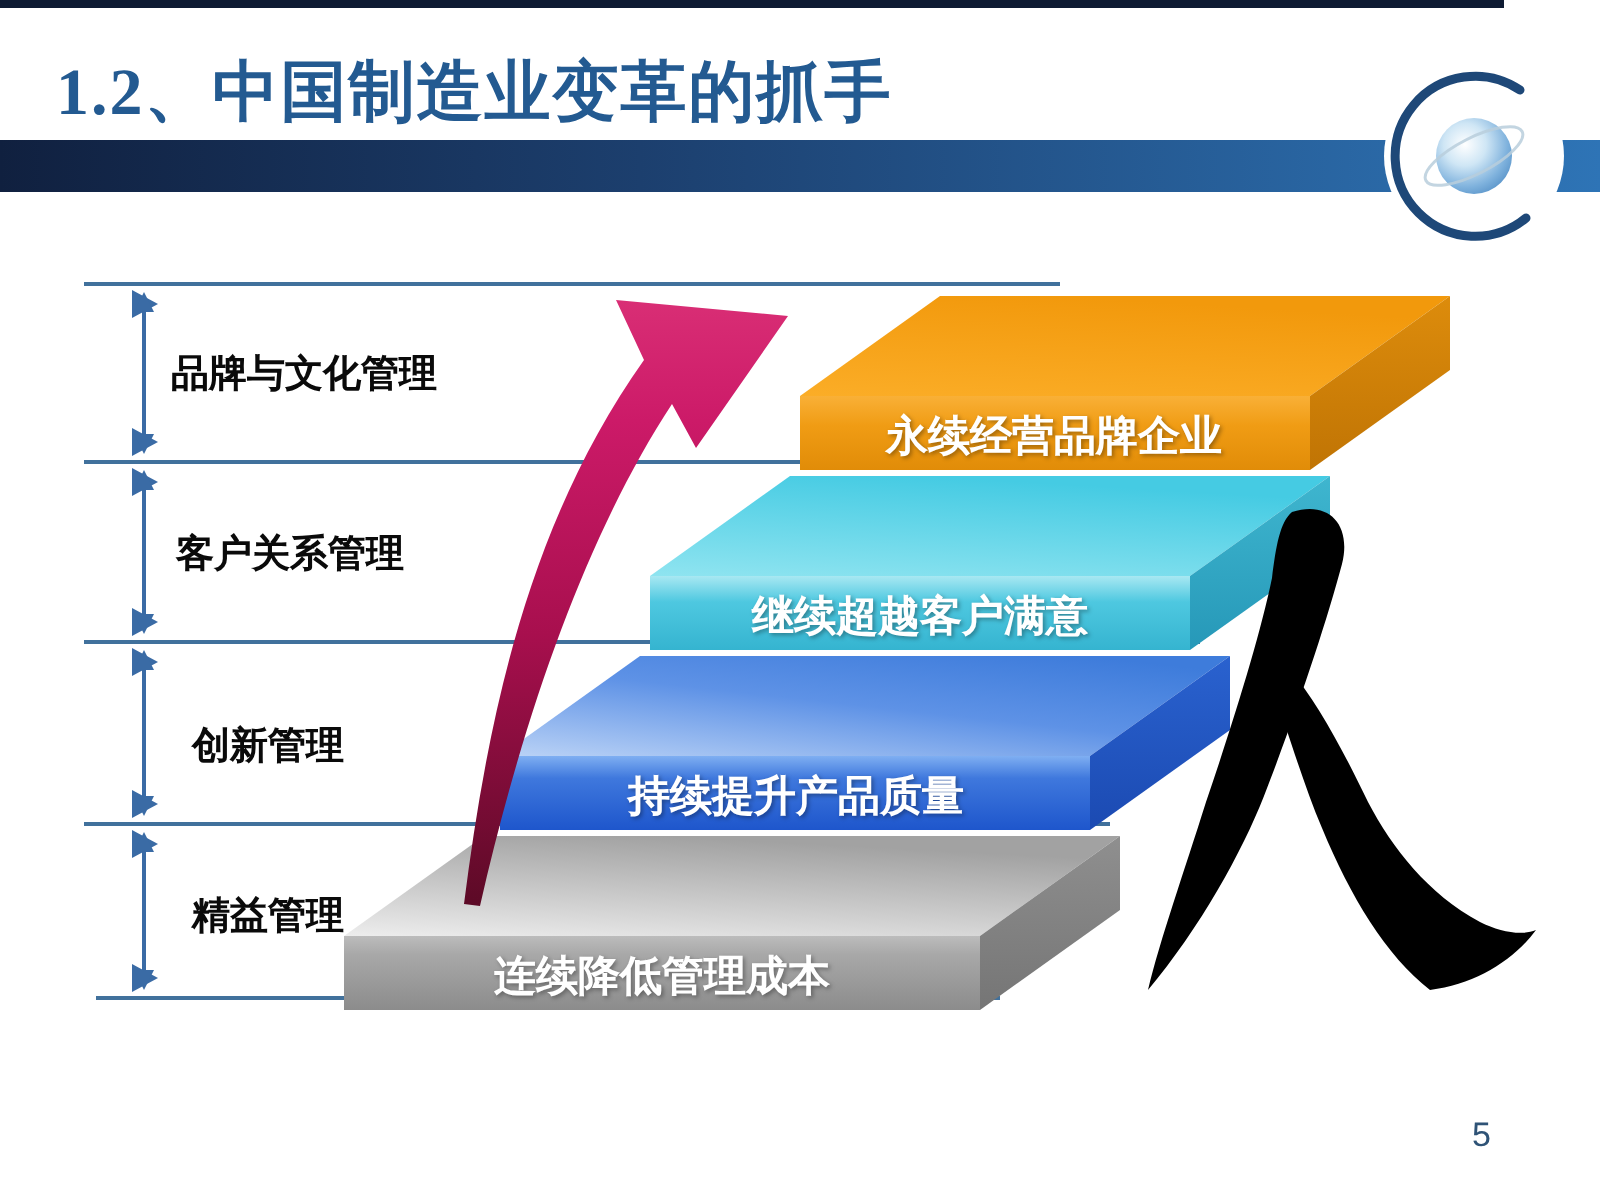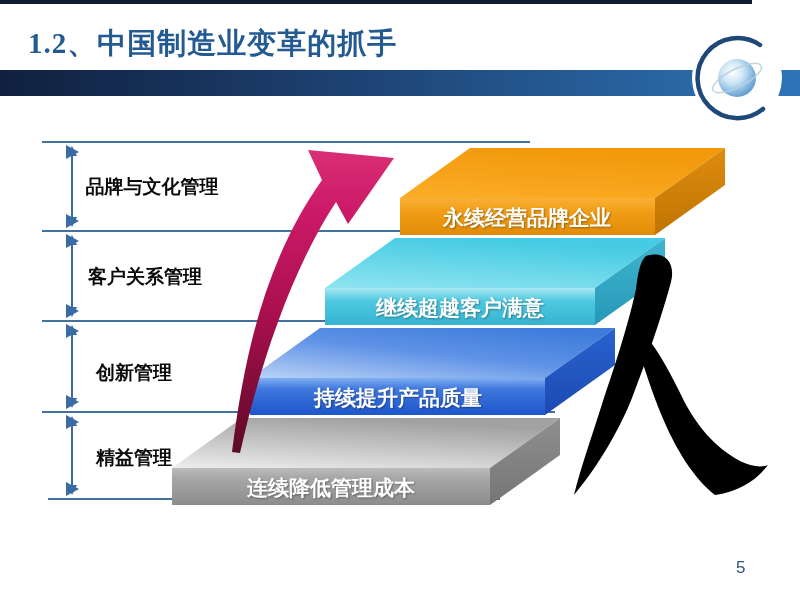--- a/index.html
+++ b/index.html
@@ -7,21 +7,21 @@
     position:relative;width:800px;height:600px;background:#fff;overflow:hidden;
     font-family:"Liberation Sans",sans-serif;
   }
   .top-strip{
     position:absolute;left:0;top:0;width:752px;height:4px;
     background:#0e1b33;z-index:1;
   }
   .slide-title{
     position:absolute;left:28px;top:24px;width:600px;z-index:1;
     font-family:"Liberation Serif",serif;
-    font-size:29px;font-weight:bold;color:#235a91;letter-spacing:1px;
+    font-size:33px;font-weight:bold;color:#235a91;letter-spacing:1px;
     white-space:nowrap;
   }
   .header-bar{
     position:absolute;left:0;top:70px;width:800px;height:26px;z-index:1;
     background:linear-gradient(90deg,#10203f 0%,#1c3f6e 40%,#2e74b6 100%);
   }
   .diagram-svg{
     position:absolute;left:0;top:0;width:800px;height:600px;z-index:2;
   }
   .page-number{

